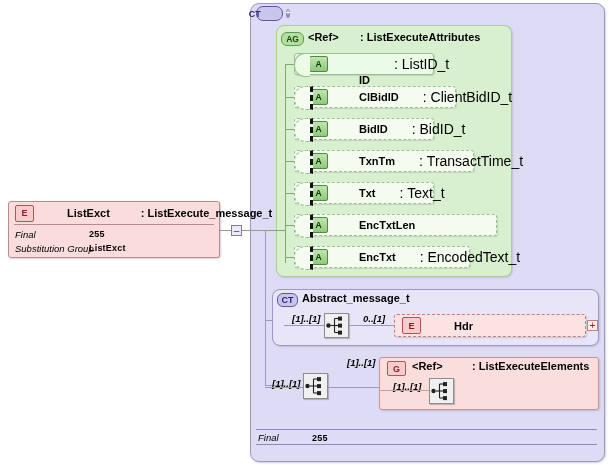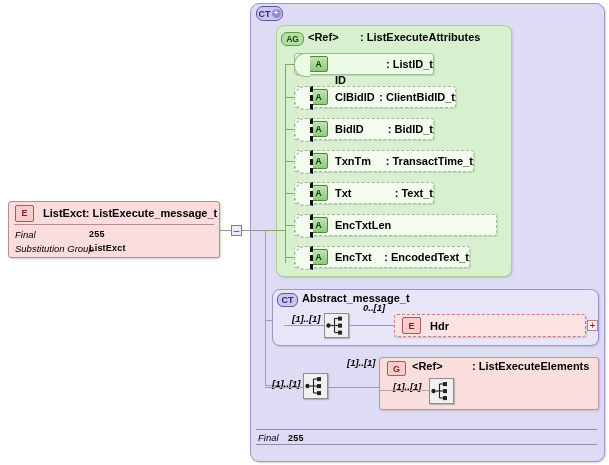--- a/index.html
+++ b/index.html
@@ -8,21 +8,21 @@
     background:#ffffff;
     font-family:"Liberation Sans", sans-serif;
     font-size:11px;
     color:#111111;
     overflow:hidden;
     position:relative;
   }
   #canvas{position:absolute;left:0;top:0;width:609px;height:465px;}
 
   
-  .abs{position:absolute;box-sizing:border-box;}
+  .abs{position:absolute;box-sizing:border-box;gap:24px;}
 
   
   .ct-outer{
     left:250px;top:3px;width:355px;height:459px;
     background:#dedcf4;
     border:1px solid #9a97c9;
     border-radius:9px;
     box-shadow:1px 1px 2px rgba(0,0,0,.18);
   }
   .ct-outer-title{
@@ -94,21 +94,21 @@
     flex:0 0 auto;
   }
   
   .attr-nose{
     position:absolute;left:-1px;top:-1px;width:15px;height:22px;
     border:1px solid #9bbf8f;border-right:none;
     border-radius:11px 0 0 11px;
     background:inherit;
   }
   .attr-name{margin-left:7px;font-size:11px;font-weight:bold;color:#000;white-space:nowrap;}
-  .attr-type{font-size:11px;font-weight:bold;color:#000;white-space:nowrap;}
+  .attr-type{font-size:14px;font-weight:normal;color:#000;white-space:nowrap;}
 
   
   .ct-inner{
     left:272px;top:289px;width:327px;height:57px;
     background:#e7e5f7;
     border:1px solid #9a97c9;
     border-radius:8px;
     box-shadow:1px 1px 2px rgba(0,0,0,.13);
   }
   .ct-inner-title{
@@ -286,21 +286,21 @@
     <span class="attr-nose" style="border-style:dashed;"></span>
     <span class="attr-badge">A</span>
     <span class="attr-name" style="width:61px;">EncTxt</span>
     <span class="attr-type"><span>:</span>&nbsp;<span>EncodedText_t</span></span>
   </div>
 
   <div class="abs root-el">
     <div class="abs root-hdr">
       <span class="el-badge" style="margin-left:6px;">E</span>
       <span class="el-name">ListExct</span>
-      <span class="el-type" style=""><span>:</span>&nbsp;<span>ListExecute_message_t</span></span>
+      <span class="el-type" style="margin-left:7px;"><span>:</span>&nbsp;<span>ListExecute_message_t</span></span>
     </div>
     <div class="abs root-sep"></div>
     <div class="abs root-props">
       <div class="prop-line">
         <span class="prop-key">Final</span>
         <span class="prop-val">255</span>
       </div>
       <div class="prop-line">
         <span class="prop-key">Substitution Group</span>
         <span class="prop-val">ListExct</span>
@@ -332,21 +332,21 @@
       <path d="M9.5 4.5 H14" stroke="#222" stroke-width="1.1" fill="none"></path>
       <path d="M9.5 11.5 H14" stroke="#222" stroke-width="1.1" fill="none"></path>
       <path d="M9.5 18.5 H14" stroke="#222" stroke-width="1.1" fill="none"></path>
       <rect x="13" y="2.6" width="4" height="4" fill="#222"></rect>
       <rect x="13" y="9.6" width="4" height="4" fill="#222"></rect>
       <rect x="13" y="16.6" width="4" height="4" fill="#222"></rect>
     </svg>
   </div>
 
   <div class="abs ln ln-h" style="left:349px;top:325px;width:45px;"></div>
-  <div class="abs card" style="left:363px;top:302px;">0..[1]</div>
+  <div class="abs card" style="left:363px;top:313px;">0..[1]</div>
 
   <div class="abs el-box dashed" style="left:394px;top:314px;width:192px;height:23px;">
     <span class="el-badge">E</span>
     <span class="el-name" style="width:56px;">Hdr</span>
   </div>
   <div class="abs exp exp-pink" style="left:587px;top:320px;">+</div>
 
   <div class="abs card" style="left:272px;top:378px;">[1]..[1]</div>
   <div class="abs ln ln-h" style="left:265px;top:387px;width:38px;"></div>
 

